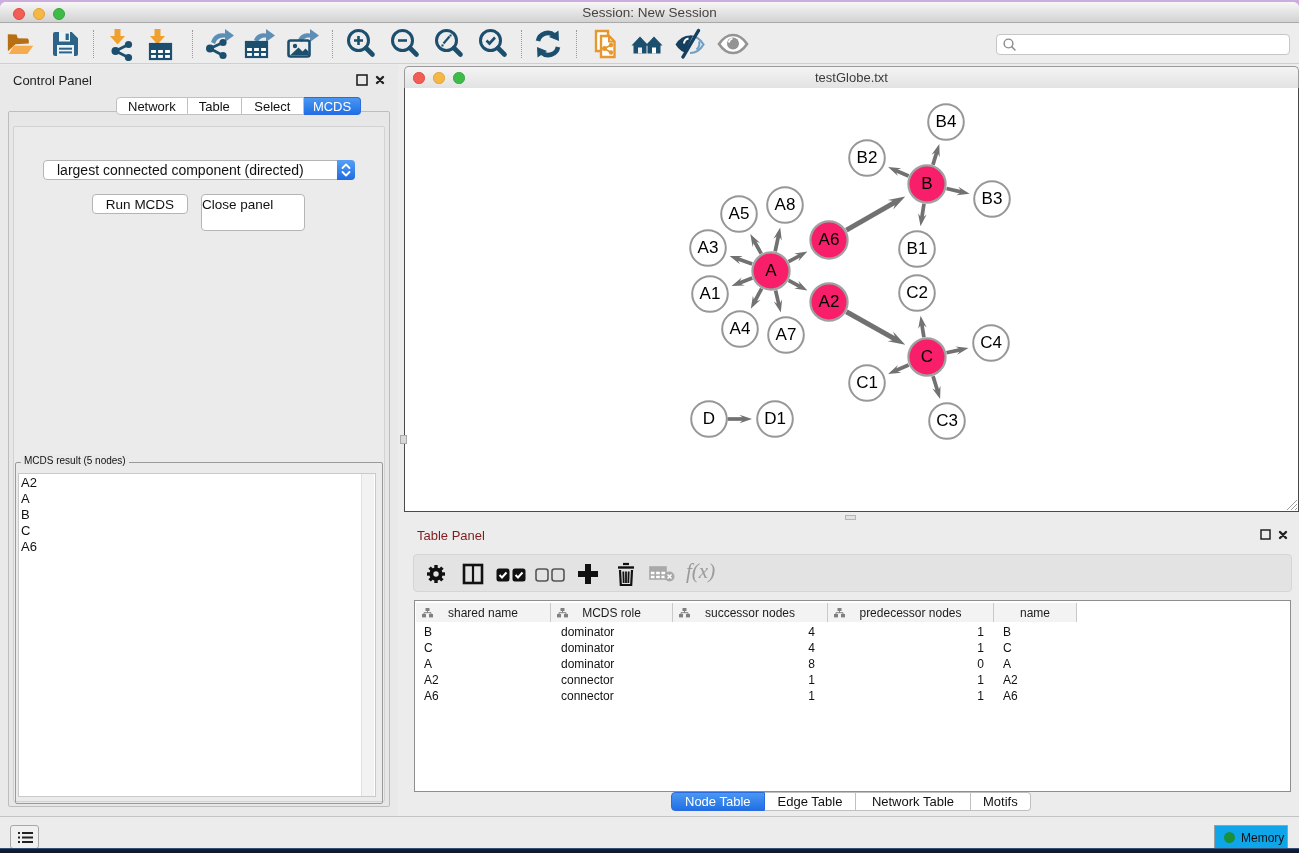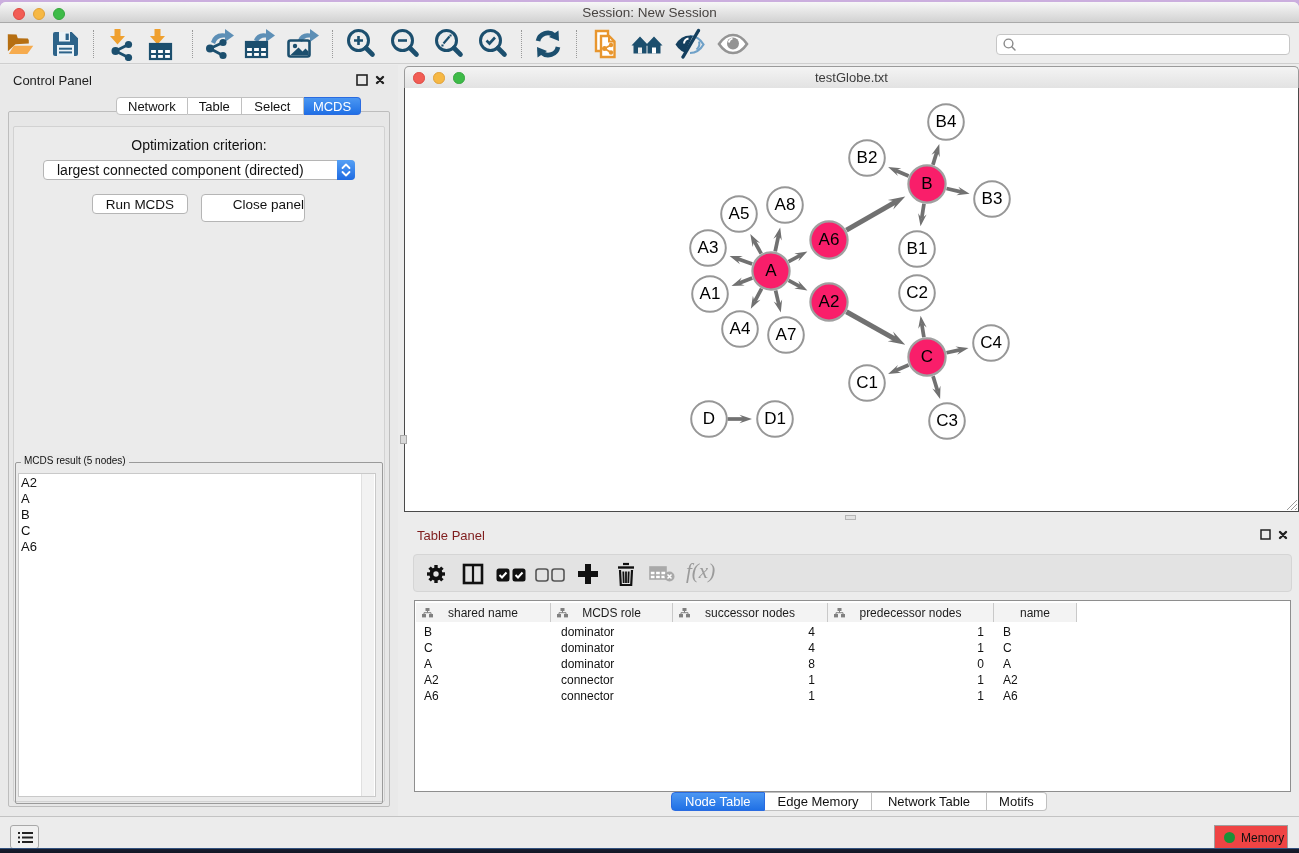--- a/index.html
+++ b/index.html
@@ -59,21 +59,21 @@
   #btabs { position:absolute; display:flex; left:671px; top:790px;border-radius:6px; }
   .btab { height:19px; line-height:18px; font-size:13px; color:#111; background:#fff;
     border:1px solid #c0c0c0; border-left:none; padding:0 13px; }
   .btab.first { border-left:1px solid #c0c0c0; border-radius:4px 0 0 4px; }
   .btab.last { border-radius:0 4px 4px 0; }
   .btab.sel { background:linear-gradient(#4b97f2,#2070e5); color:#fff; border-color:#2a6be0; }
   
   #statusbar { position:absolute; left:0; top:814px; width:1299px; height:33px;
     background:#ececec; border-top:1px solid #c3c3c3; }
   #memorybtn { position:absolute; right:11px; top:8px; width:74px; height:24px;
-    background:#ef4444; border:1px solid #9f9f9f; font-size:12px; color:#111; }
+    background:#0ea5e9; border:1px solid #9f9f9f; font-size:12px; color:#111; }
   #listbtn { position:absolute; left:10px; top:8px; width:29px; height:24px;
     background:#f0f0f0; border:1px solid #a8a8a8; border-radius:3px; }
 </style>
 </head>
 <body>
 <div id="app">
   <div id="desktop-top"></div>
   <div id="win">
     <div id="titlebar">
       <div class="tl" style="left:13px; background:#f25d55; border:1px solid #dd4942;"></div>
@@ -229,30 +229,29 @@
       </svg>
       <div class="tabrow" style="left:78px; top:32px;">
         <div class="tab first">Network</div>
         <div class="tab">Table</div>
         <div class="tab" style="padding:0 12.5px;">Select</div>
         <div class="tab sel last" style="padding:0 9px;">MCDS</div>
       </div>
       <div id="cp-outer">
         <div id="cp-inner"></div>
       </div>
-      <div class="abs" style="left:0; top:72px; width:398px; text-align:center; font-size:14px; color:#111;">Optimization criterion:</div>
       <div class="abs" style="left:43px; top:95px; width:312px; height:20px; background:#fff; border:1px solid #b5b5b5; border-radius:4px;"></div>
       <div class="abs" style="left:57px; top:97px; font-size:14px; color:#111;">largest connected component (directed)</div>
       <div class="abs" style="left:337px; top:95px; width:18px; height:20px; border-radius:0 4px 4px 0; background:linear-gradient(#55a0f5,#1f6be2);"></div>
       <svg class="abs" style="left:340px; top:97px;" width="12" height="16" viewBox="0 0 12 16">
         <path d="M2.5 6 L6 2.5 L9.5 6" fill="none" stroke="#fff" stroke-width="1.8" stroke-linecap="round" stroke-linejoin="round"></path>
         <path d="M2.5 10 L6 13.5 L9.5 10" fill="none" stroke="#fff" stroke-width="1.8" stroke-linecap="round" stroke-linejoin="round"></path>
       </svg>
       <div class="abs" style="left:92px; top:129px; width:96px; height:20px; background:#fff; border:1px solid #b5b5b5; border-radius:4px; text-align:center; font-size:13.5px; color:#111; line-height:19px;">Run MCDS</div>
-      <div class="abs" style="left:201px; top:129px; width:104px; height:28px; background:#fff; border:1px solid #b5b5b5; border-radius:4px; text-align:right; font-size:13.5px; color:#111; line-height:19px;">Close panel</div>
+      <div class="abs" style="left:201px; top:129px; width:104px; height:37px; background:#fff; border:1px solid #b5b5b5; border-radius:4px; text-align:left; font-size:13.5px; color:#111; line-height:19px;">Close panel</div>
 
       <div class="abs" style="left:15px; top:397px; width:368px; height:342px; border:1px solid #9a9a9a; border-radius:2px;"></div>
       <div class="abs" style="left:21px; top:390px; padding:0 3px; background:#e9e9e9; font-size:10px; color:#111;">MCDS result (5 nodes)</div>
       <div class="abs" style="left:18px; top:408px; width:358px; height:324px; background:#fff; border:1px solid #c9c9c9;"></div>
       <div class="abs" style="left:361px; top:409px; width:13px; height:322px; background:#f2f2f2; border-left:1px solid #e0e0e0;"></div>
       <div class="abs" style="left:21px; top:410px; font-size:13px; color:#111; line-height:16px;">A2<br>A<br>B<br>C<br>A6</div>
     </div>
     <div id="nwin">
       <div id="ntitle">
         <div class="tl" style="left:8px; background:#f25d55; border:1px solid #dd4942;"></div>
@@ -476,21 +475,21 @@
         <div class="trow" style="left:466px; top:88px; width:103px; text-align:right;">1</div>
         <div class="trow" style="left:588px; top:24px;">B</div>
         <div class="trow" style="left:588px; top:40px;">C</div>
         <div class="trow" style="left:588px; top:56px;">A</div>
         <div class="trow" style="left:588px; top:72px;">A2</div>
         <div class="trow" style="left:588px; top:88px;">A6</div>
       </div>
     </div>
     <div id="btabs">
       <div class="btab sel first">Node Table</div>
-      <div class="btab">Edge Memory</div>
+      <div class="btab">Edge Table</div>
       <div class="btab" style="padding:0 15.5px;">Network Table</div>
       <div class="btab last" style="padding:0 12.5px;">Motifs</div>
     </div>
     <div id="statusbar">
       <div id="listbtn">
         <svg class="abs" style="left:7px; top:5px;" width="15" height="13" viewBox="0 0 15 13">
           <g fill="#222">
               <rect x="0" y="1" width="2" height="2"></rect>
               <rect x="0" y="5.5" width="2" height="2"></rect>
               <rect x="0" y="10" width="2" height="2"></rect>

